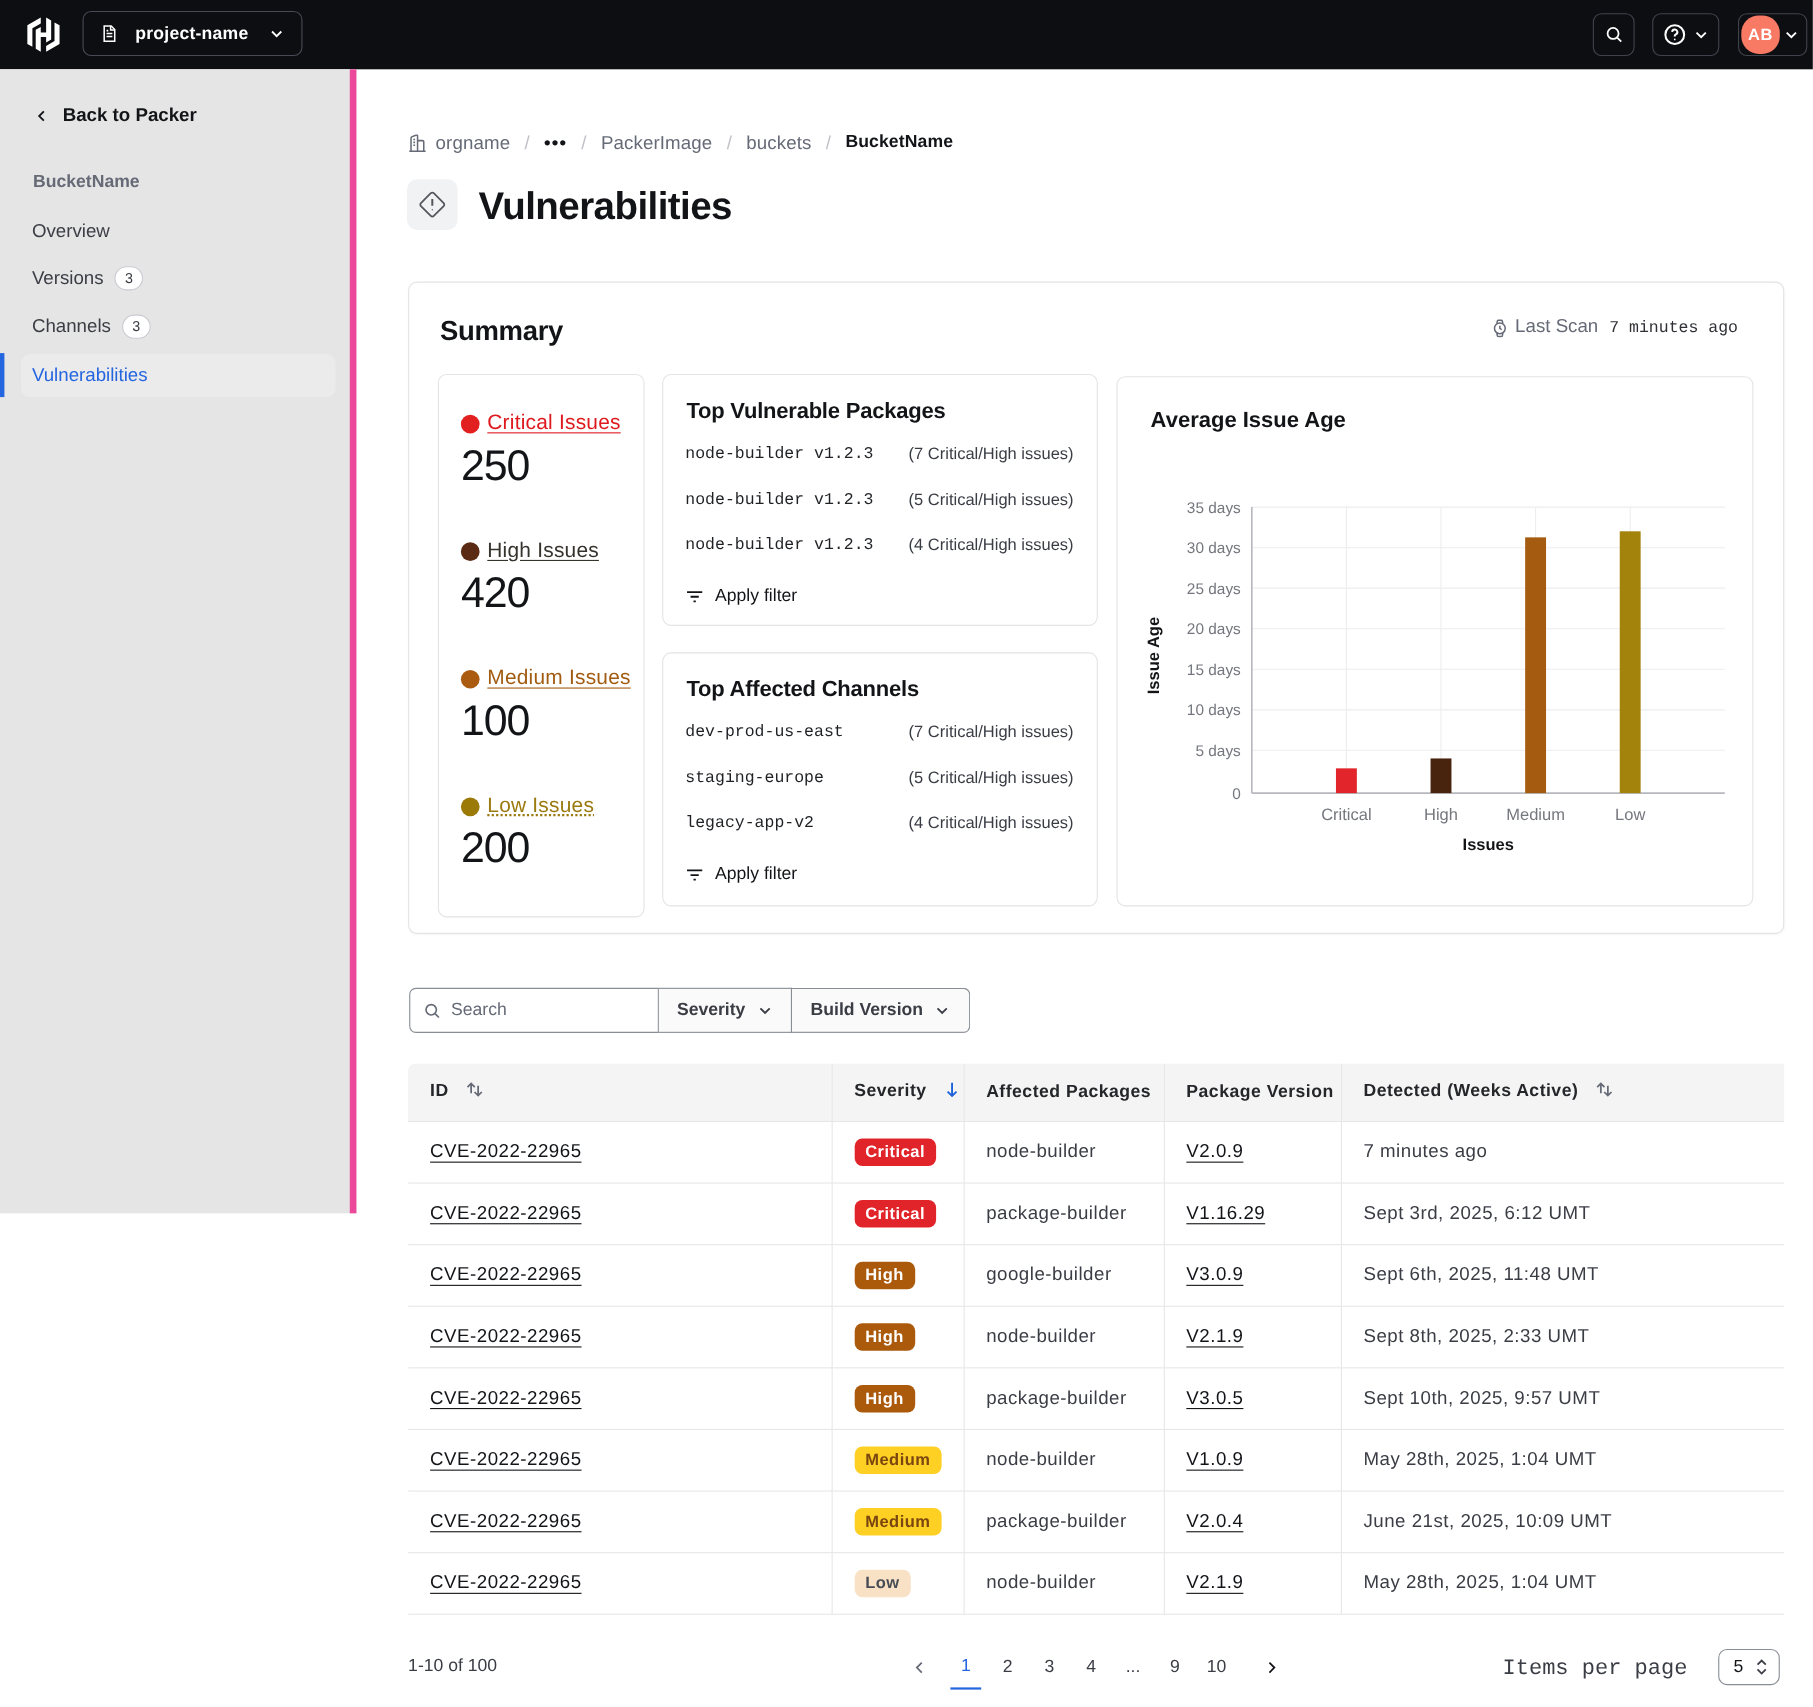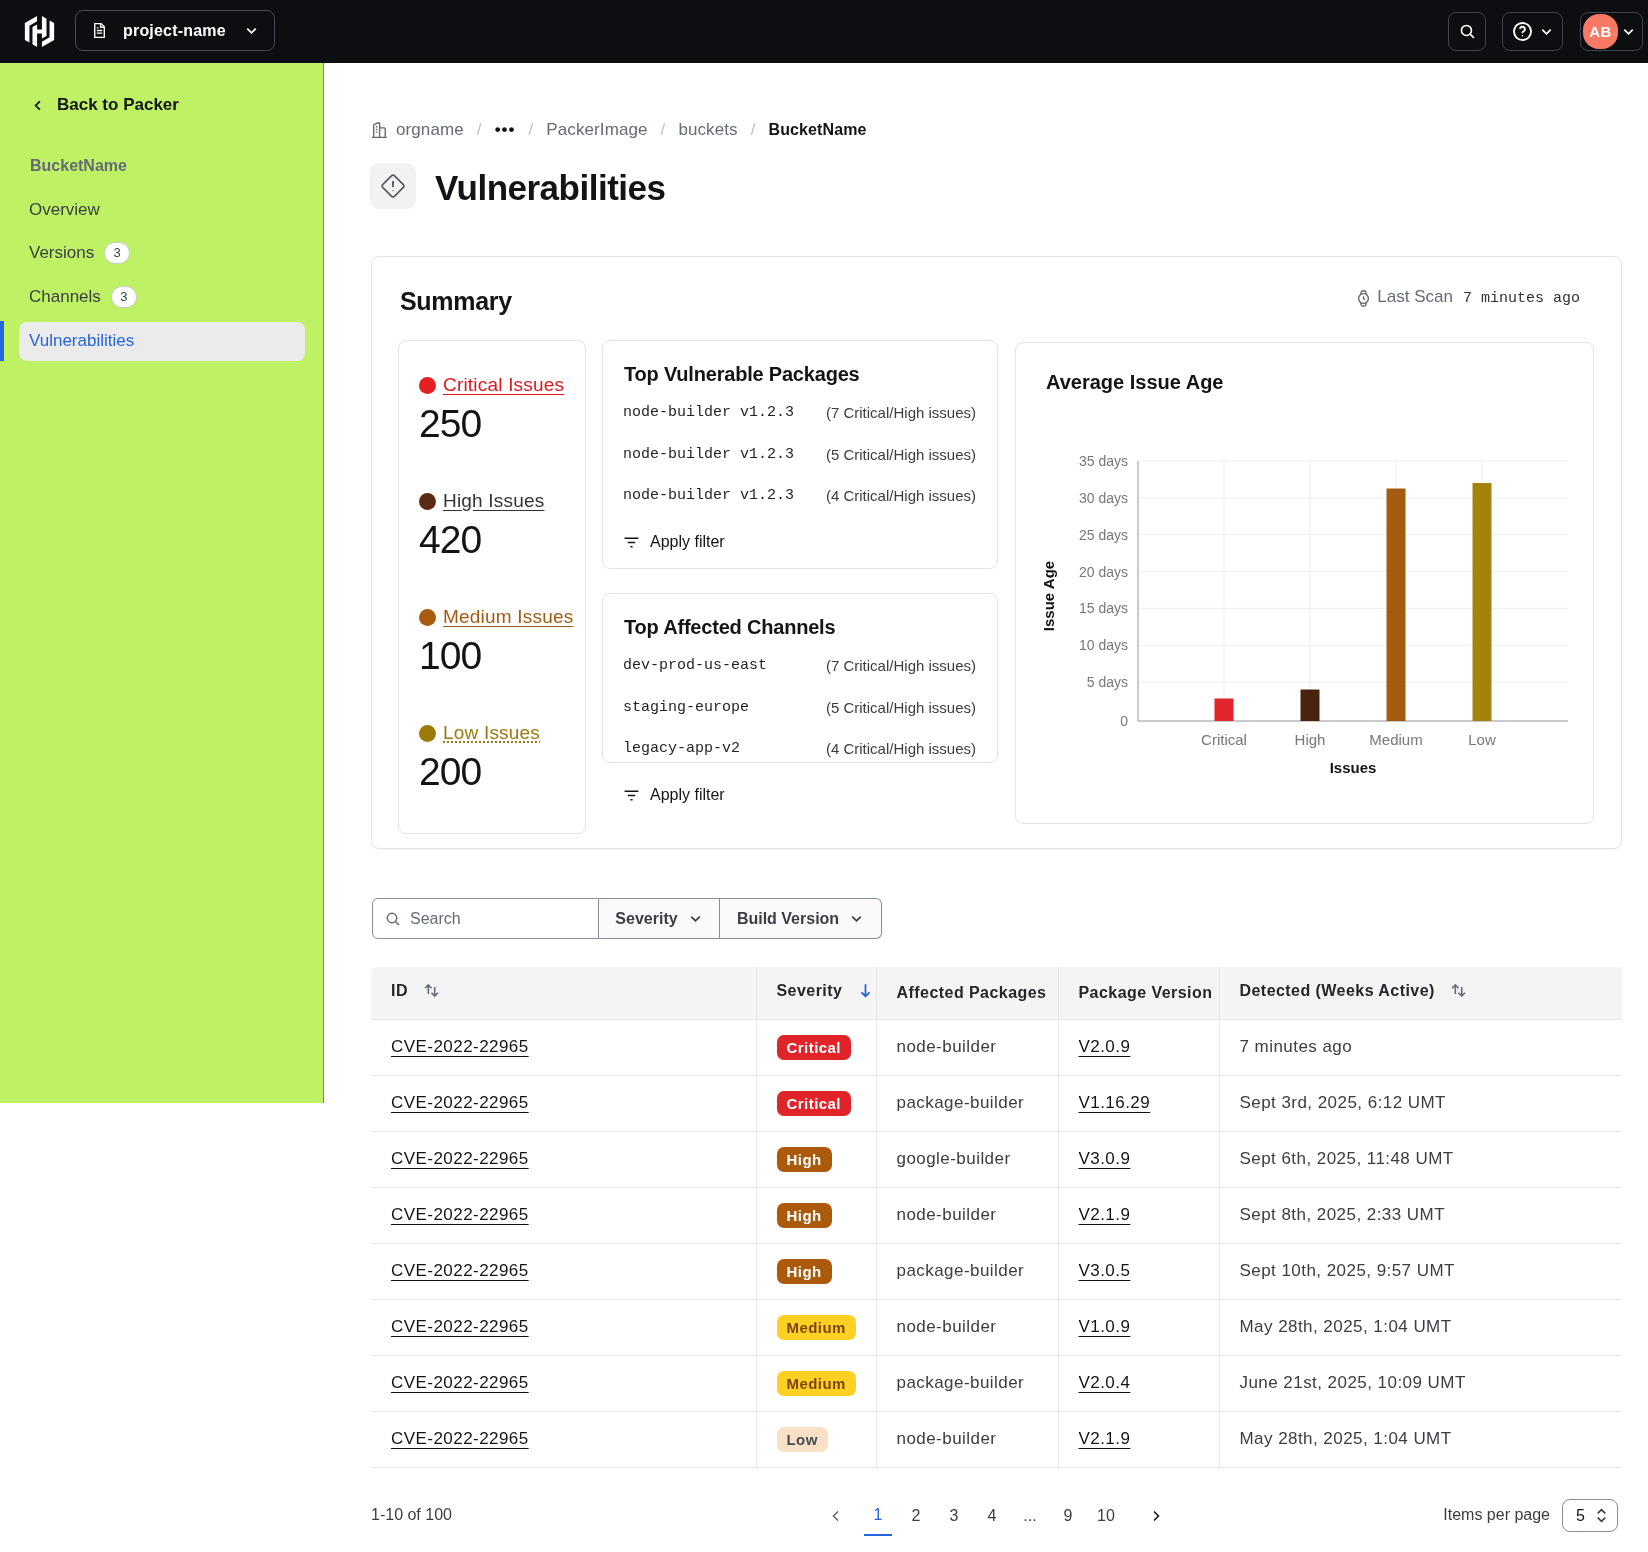--- a/index.html
+++ b/index.html
@@ -8,21 +8,21 @@
 #topnav { position:absolute; left:0; top:0; width:1648px; height:63px; background:#0d0e12; }
 #logo { position:absolute; left:24px; top:15px; }
 #projbtn { position:absolute; left:75px; top:10px; height:41px; border:1px solid #484a54; border-radius:8px; display:flex; align-items:center; padding:0 15px; letter-spacing:0.2px; color:#fff; font-size:16px; font-weight:700; gap:15px; }
 #projbtn svg { display:block; }
 .navbtn { position:absolute; top:12px; height:39px; border:1px solid #41434c; border-radius:8px; display:flex; align-items:center; justify-content:center; }
 #searchbtn { left:1448px; width:38px; }
 #helpbtn { left:1502px; width:61px; gap:6px; }
 #avatarbtn { left:1580px; width:63px; padding:2px; justify-content:space-between; }
 #avatar { width:35px; height:35px; border-radius:16px; background:#f87a64; color:#fff; font-size:15px; font-weight:700; display:flex; align-items:center; justify-content:center; letter-spacing:0.5px; }
 
-#sidebar { position:absolute; left:0; top:63px; width:324px; height:1040px; background:#bef264; border-right:1px solid #ec4899; }
+#sidebar { position:absolute; left:0; top:63px; width:324px; height:1040px; background:#e5e5e5; border-right:6px solid #ec4899; }
 #back { position:absolute; left:30px; top:32px; font-size:17px; font-weight:700; color:#121417; display:flex; align-items:center; gap:12px; }
 #bucketlabel { position:absolute; left:30px; top:94px; font-size:16px; font-weight:700; color:#656a76; }
 .navitem { position:absolute; left:19px; width:286px; height:39px; display:flex; align-items:center; padding-left:10px; font-size:17px; color:#3b3d45; gap:10px; border-radius:6px; }
 .navitem .cnt { width:26px; height:22px; border:1px solid #c9cbd1; border-radius:11px; font-size:13px; color:#3b3d45; display:flex; align-items:center; justify-content:center; background:#fff; }
 #nav-vuln { background:#ebebec; color:#2465e0; font-weight:400; border-radius:8px; height:39px; }
 #selbar { position:absolute; left:0; top:258px; width:4px; height:40px; background:#2465e0; }
 
 #breadcrumb { position:absolute; left:371px; top:120px; display:flex; align-items:center; font-size:17px; letter-spacing:0.1px; color:#656a76; gap:13px; }
 #breadcrumb > svg { margin-right:-5px; }
 #breadcrumb b { font-size:16px; }
@@ -37,21 +37,21 @@
 #lastscan .val { margin-left:5px; }
 #lastscan .val { font-family:"Liberation Mono", monospace; color:#2f3136; font-size:15px; }
 .subcard { position:absolute; border:1px solid #e3e4e6; border-radius:8px; background:#fff; }
 #statcard { left:26px; top:83px; width:188px; height:494px; }
 .stat { position:absolute; left:20px; }
 .stat .lbl { display:flex; align-items:center; gap:7px; font-size:19px; font-weight:400; letter-spacing:0.2px; }
 .stat .dot { width:17px; height:17px; border-radius:50%; flex:none; }
 .stat .num { font-size:39px; color:#121417; margin-top:6px; margin-left:0px; font-weight:400; letter-spacing:-1px; }
 .stat a { text-decoration:underline; text-underline-offset:3px; }
 #pkgcard { left:230px; top:83px; width:396px; height:229px; }
-#chancard { left:230px; top:336px; width:396px; height:170px; }
+#chancard { left:230px; top:336px; width:396px; height:231px; }
 .listcard h3 { position:absolute; left:21px; top:22px; font-size:20px; font-weight:700; color:#121417; letter-spacing:-0.2px; }
 .lrow { position:absolute; left:20px; right:21px; display:flex; justify-content:space-between; align-items:center; }
 .lrow .nm { font-family:"Liberation Mono", monospace; font-size:15px; color:#1f2124; }
 .lrow .ct { font-size:15px; color:#3b3d45; }
 .applyfilter { position:absolute; left:20px; display:flex; align-items:center; gap:10px; font-size:16px; color:#121417; }
 
 #chartcard { left:643px; top:85px; width:579px; height:482px;padding-left:15px; }
 #charttitle { position:absolute; left:30px; top:28px; font-size:20px; font-weight:700; color:#121417; }
 
 #filters { position:absolute; left:372px; top:898px; height:41px; display:flex; }
@@ -75,21 +75,21 @@
 .b-medium { background:#fdd023; color:#7a4510; }
 .b-low { background:#f8e1c4; color:#474c55; }
 .sorticon { display:inline-block; vertical-align:-3px; margin-left:10px; }
 
 #pager { position:absolute; left:371px; top:1496px; width:1251px; height:40px; }
 #pgcount { position:absolute; left:0; top:10px; font-size:16px; color:#3b3d45; }
 #pgnums { position:absolute; left:446px; top:0px; display:flex; align-items:center; }
 #pgnums .pg { width:38px; height:40px; display:flex; align-items:center; justify-content:center; font-size:16px; color:#3b3d45; }
 #pgnums .cur { color:#2465e0; border-bottom:2px solid #2465e0; height:40px; width:28px; margin:0 5px 0 9px; }
 #pgnums .pg:last-child { margin-left:12px; }
-#ipp { position:absolute; right:72px; top:10px; font-size:16px; color:#3b3d45; }
+#ipp { position:absolute; right:88px; top:10px; font-size:20px; color:#3b3d45;font-family:Liberation Mono, monospace; }
 #ippsel { position:absolute; right:4px; top:3px; width:56px; height:33px; border:1px solid #898d95; border-radius:8px; display:flex; align-items:center; justify-content:space-between; padding:0 9px 0 13px; font-size:16px; color:#121417; }
 </style>
 </head>
 <body>
 
 <div id="topnav">
   <svg id="logo" width="31" height="33" viewBox="0 0 24 24">
       <path fill="#fff" d="M10.114 4.094 4.215 7.5v13.09L.666 18.542V5.45L10.114 0zm3.772 13.37 3.549-2.049V2.05L13.885 0v10.426h-3.77v-3.89L6.562 8.585v13.357l3.551 2.054V13.599h3.772zM19.783 3.41V16.5l-5.897 3.405V24l9.448-5.45V5.458l-3.551-2.05z"></path>
     </svg>
   <div id="projbtn">

